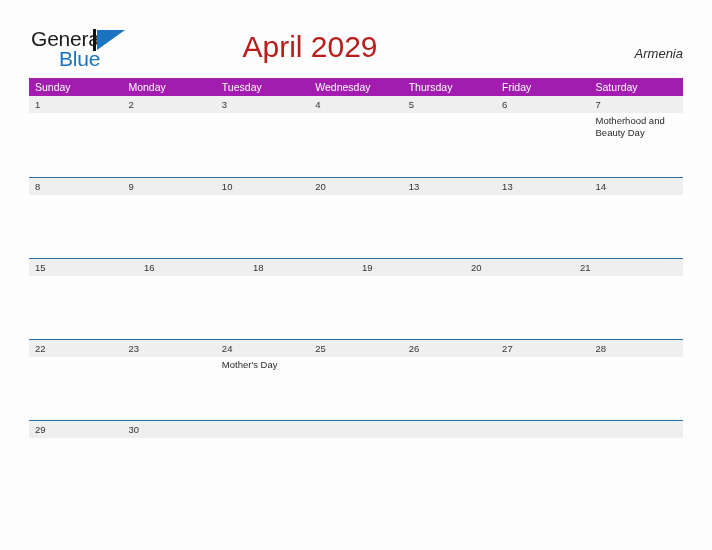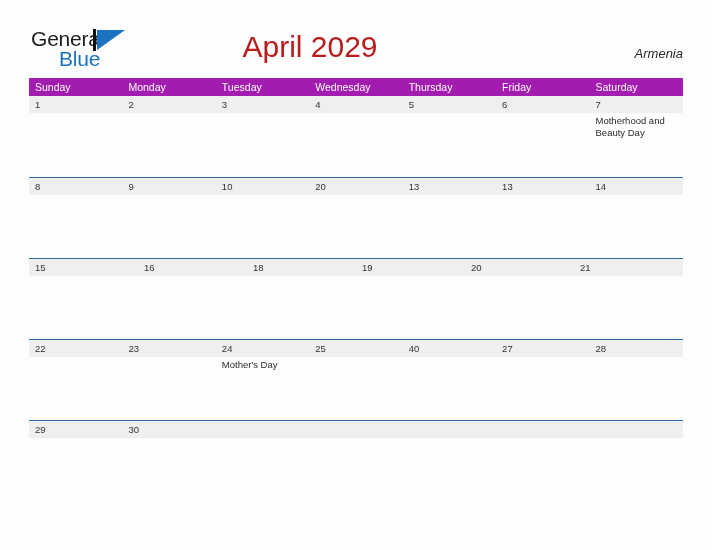--- a/index.html
+++ b/index.html
@@ -320,21 +320,21 @@
             <div class="day-cell">
               <span class="day-num">24</span>
               <div class="day-events">
                 <div class="event">Mother's Day</div>
               </div>
             </div>
             <div class="day-cell">
               <span class="day-num">25</span>
             </div>
             <div class="day-cell">
-              <span class="day-num">40</span>
+              <span class="day-num">26</span>
             </div>
             <div class="day-cell">
               <span class="day-num">27</span>
             </div>
             <div class="day-cell">
               <span class="day-num">28</span>
             </div>
           </div>
         </div>
         <div class="week-row last">

